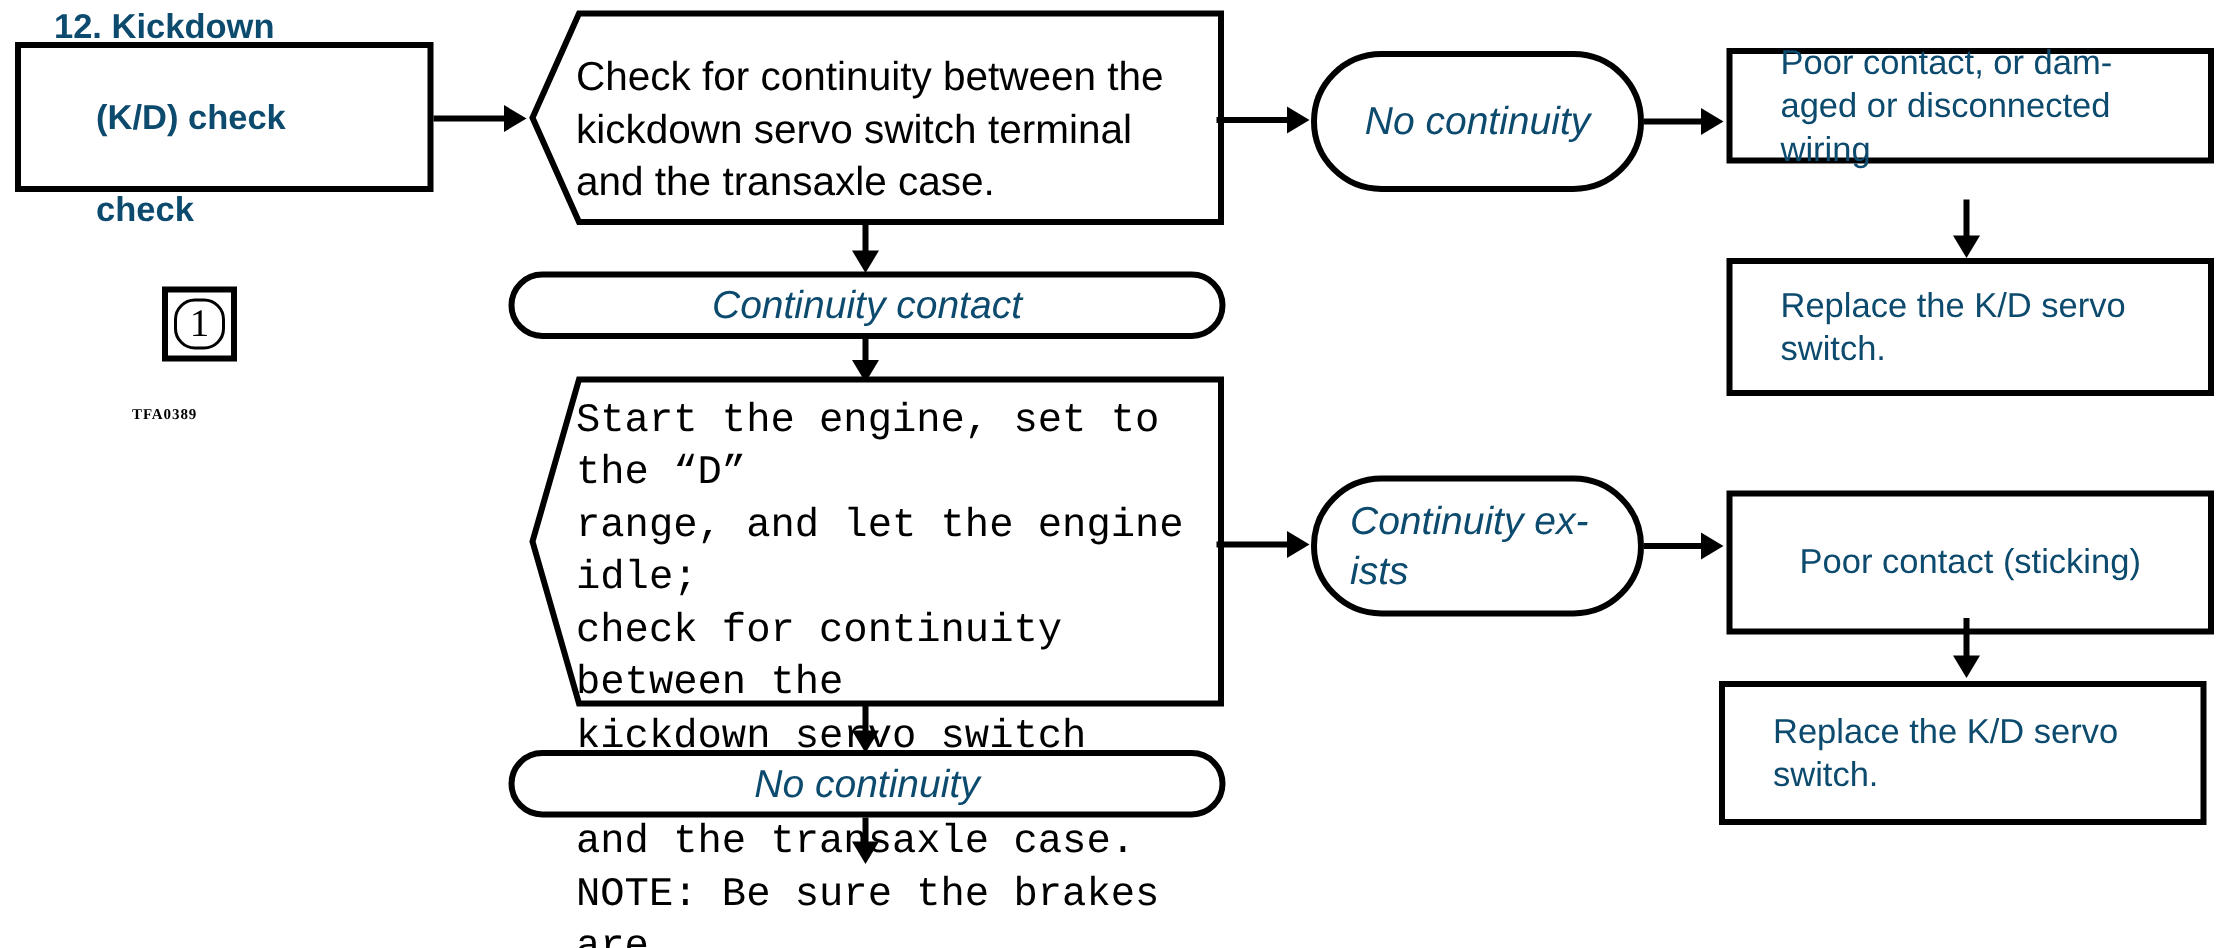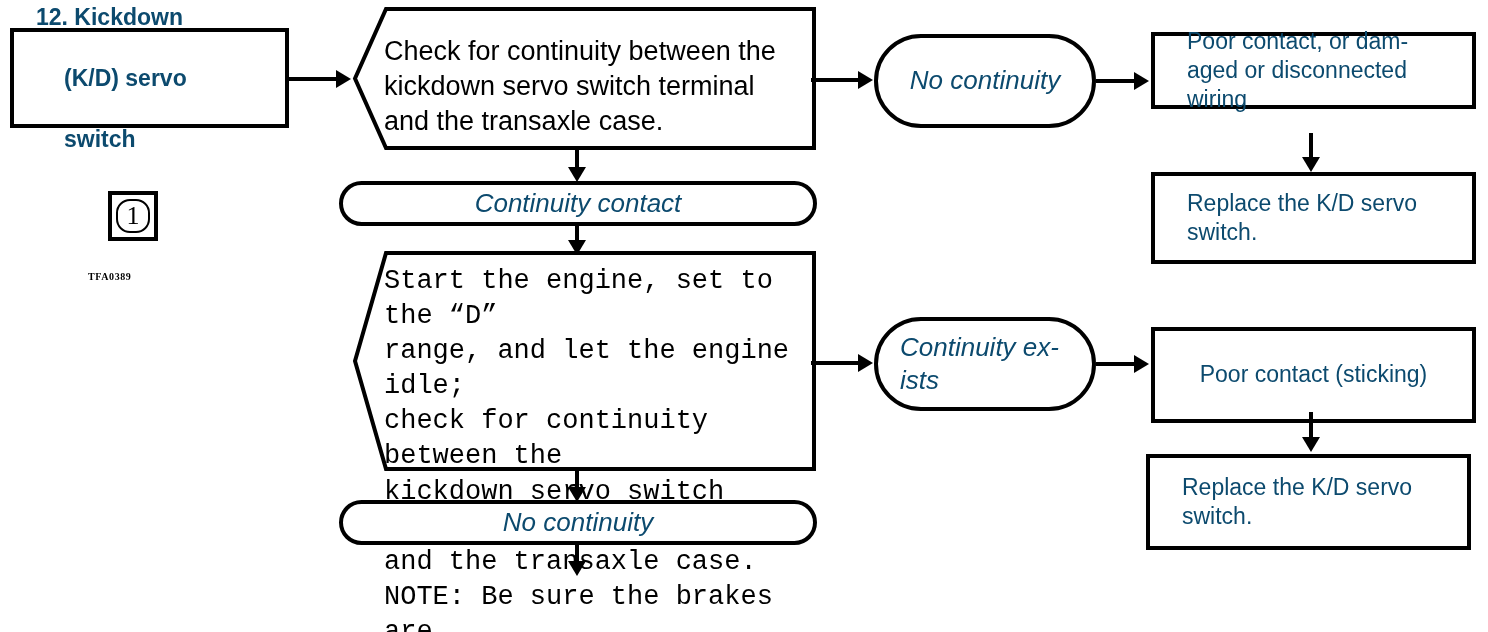--- a/index.html
+++ b/index.html
@@ -136,22 +136,22 @@
 </style>
 </head>
 <body>
 
 <div id="canvas">
 
   <div class="node rect titlebox" style="left:10px; top:28px; width:279px; height:100px;">
     <div class="txt">
       <div>
         <span>12. Kickdown</span><br>
-        <span class="hang">(K/D) servo</span>
-        <span class="hang">switch</span>
+        <span class="hang">(K/D) check</span>
+        <span class="hang">check</span>
       </div>
     </div>
   </div>
 
   <div class="figicon" style="left:108px; top:191px; width:50px; height:50px;">
     <div class="inner">1</div>
   </div>
   <div class="figlabel" style="left:88px; top:271px;">TFA0389</div>
 
   <div class="line" style="left:289px; top:77px; width:51px; height:4px;"></div>

